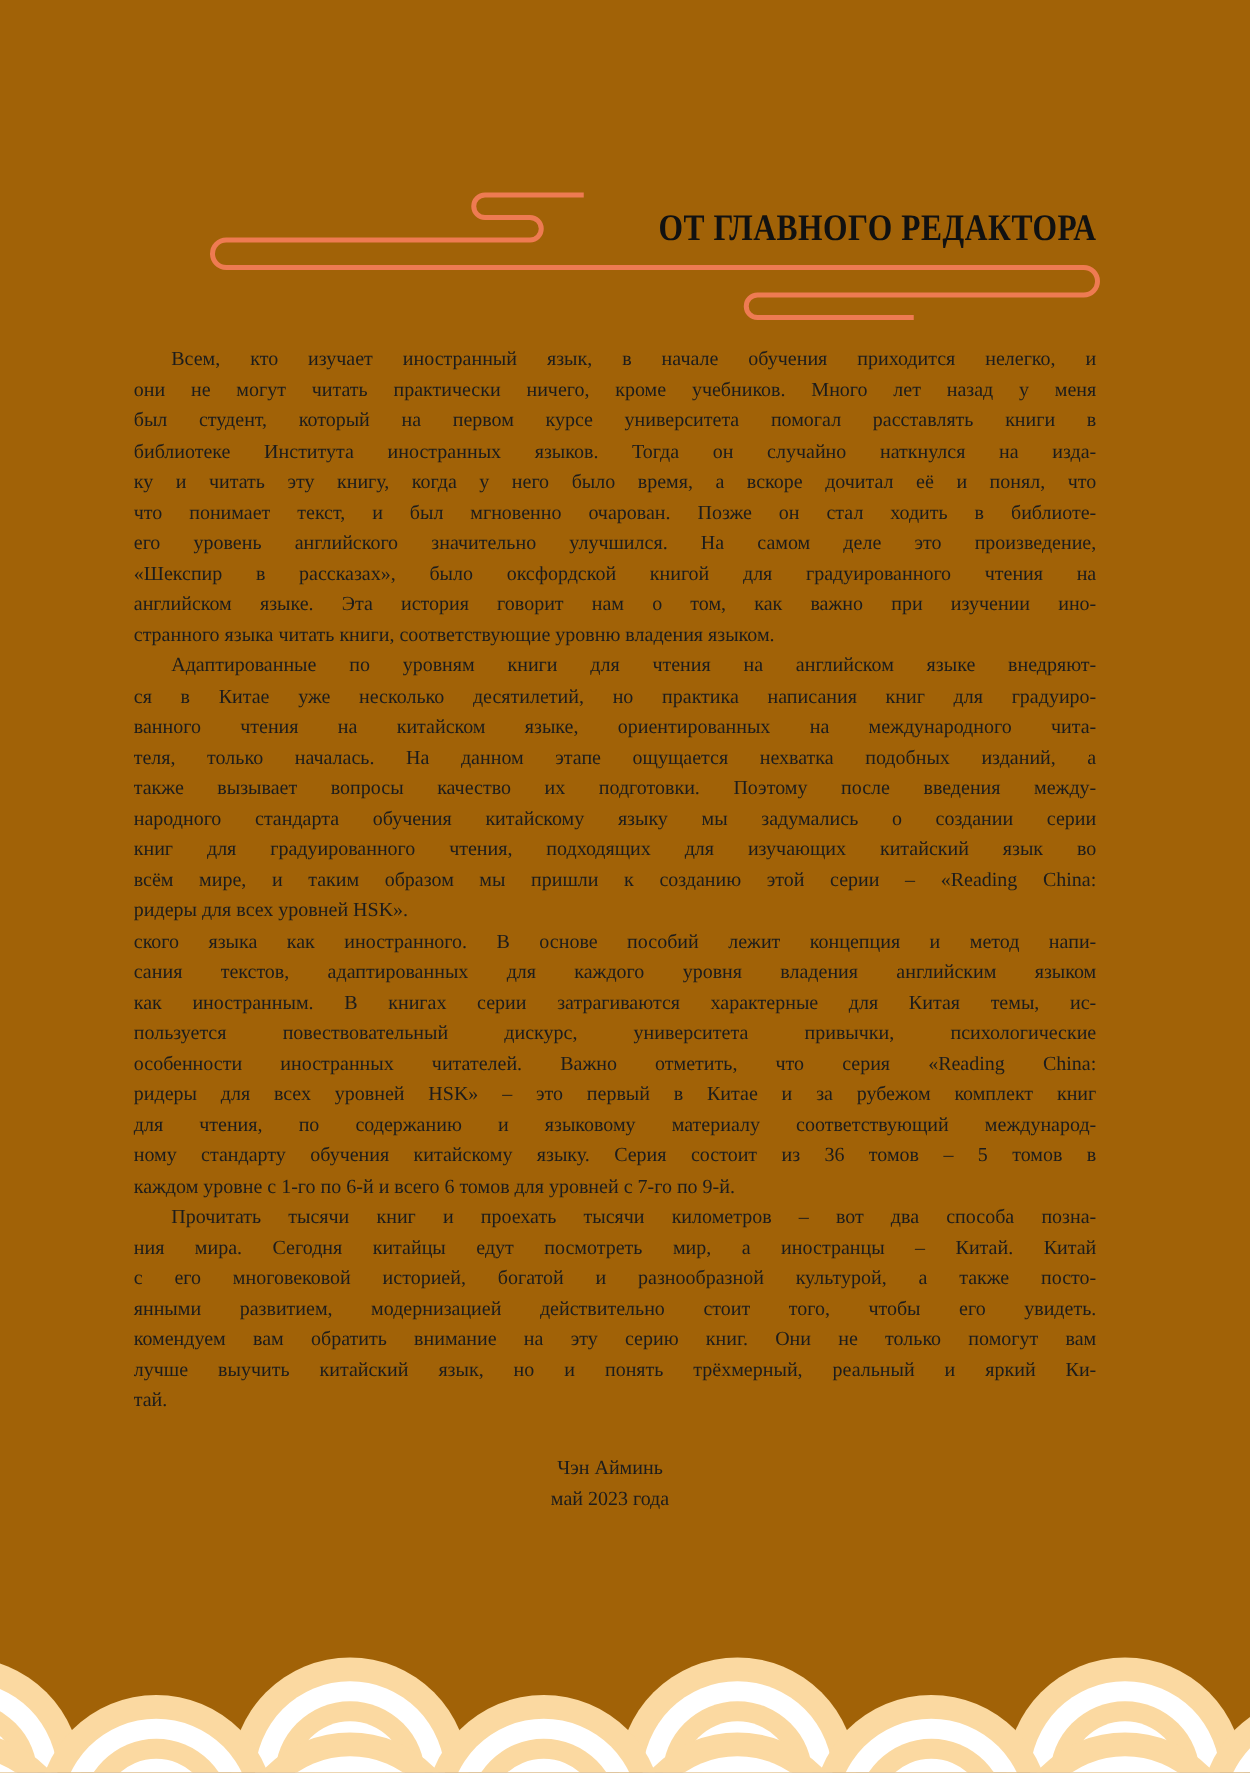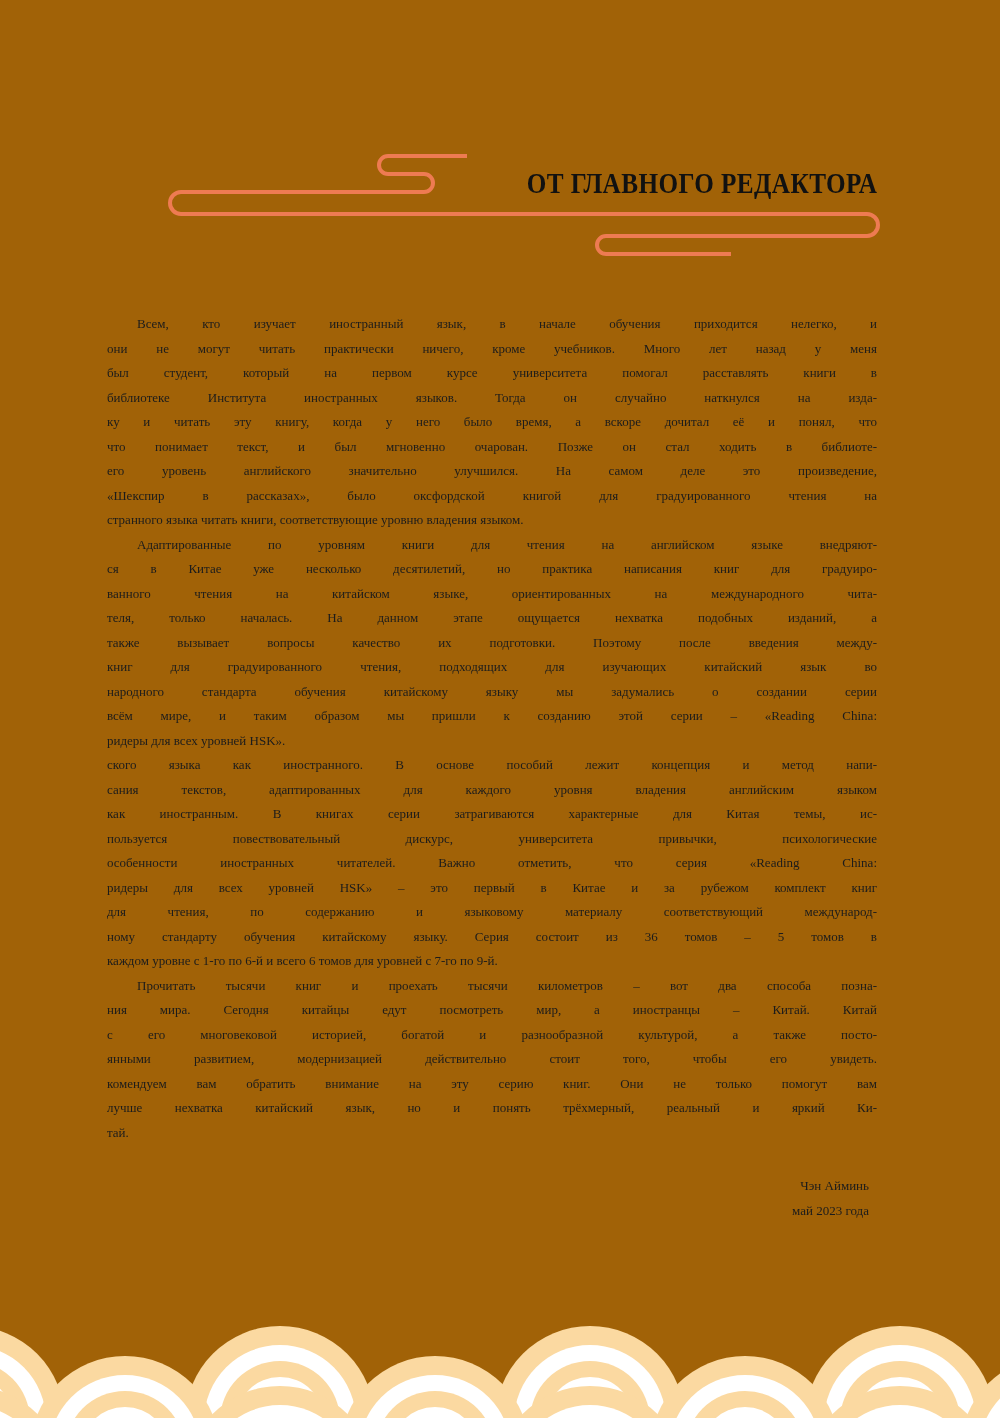--- a/index.html
+++ b/index.html
@@ -20,26 +20,26 @@
   .ornament path{stroke:var(--accent);stroke-width:4;fill:none;}
   .title{
     position:absolute;top:166px;right:123px;margin:0;
     font-size:30px;font-weight:bold;color:#111;
     white-space:nowrap;
     transform:scaleX(.84);transform-origin:100% 50%;
     letter-spacing:.5px;
   }
   .body{
     position:absolute;left:107px;top:276px;width:770px;
-    font-size:13px;line-height:24.5px;margin-top:36px;
+    font-size:16px;line-height:24.5px;
   }
   .line{text-align:justify;text-align-last:justify;white-space:normal;}
   .line.first{text-indent:30px;}
   .line.last{text-align-last:left;}
-  .signature{margin-top:28px;text-align:right;padding-right:8px;line-height:25px;}
+  .signature{margin-top:28px;text-align:center;padding-right:8px;line-height:25px;}
   .waves{position:absolute;left:0;bottom:0;display:block;}
   .waves .pc{fill:var(--wave);}
   .waves .wc{fill:#ffffff;}
 </style>
 </head>
 <body>
 
 <div class="page">
 
   <svg class="ornament" width="1000" height="270" viewBox="0 0 1000 270" aria-hidden="true">
@@ -58,51 +58,52 @@
     <div id="paragraphs">
         <div>
           <div class="line first">Всем, кто изучает иностранный язык, в начале обучения приходится нелегко, и</div>
           <div class="line">они не могут читать практически ничего, кроме учебников. Много лет назад у меня</div>
           <div class="line">был студент, который на первом курсе университета помогал расставлять книги в</div>
           <div class="line">библиотеке Института иностранных языков. Тогда он случайно наткнулся на изда-</div>
           <div class="line">ку и читать эту книгу, когда у него было время, а вскоре дочитал её и понял, что</div>
           <div class="line">что понимает текст, и был мгновенно очарован. Позже он стал ходить в библиоте-</div>
           <div class="line">его уровень английского значительно улучшился. На самом деле это произведение,</div>
           <div class="line">«Шекспир в рассказах», было оксфордской книгой для градуированного чтения на</div>
+          <div class="line">английском языке. Эта история говорит нам о том, как важно при изучении ино-</div>
           <div class="line last">странного языка читать книги, соответствующие уровню владения языком.</div>
         </div>
         <div>
           <div class="line first">Адаптированные по уровням книги для чтения на английском языке внедряют-</div>
           <div class="line">ся в Китае уже несколько десятилетий, но практика написания книг для градуиро-</div>
           <div class="line">ванного чтения на китайском языке, ориентированных на международного чита-</div>
           <div class="line">теля, только началась. На данном этапе ощущается нехватка подобных изданий, а</div>
           <div class="line">также вызывает вопросы качество их подготовки. Поэтому после введения между-</div>
+          <div class="line">народного стандарта обучения китайскому языку мы задумались о создании серии</div>
           <div class="line">книг для градуированного чтения, подходящих для изучающих китайский язык во</div>
-          <div class="line">народного стандарта обучения китайскому языку мы задумались о создании серии</div>
           <div class="line">всём мире, и таким образом мы пришли к созданию этой серии – «Reading China:</div>
           <div class="line last">ридеры для всех уровней HSK».</div>
         </div>
         <div>
           <div class="line">ского языка как иностранного. В основе пособий лежит концепция и метод напи-</div>
           <div class="line">сания текстов, адаптированных для каждого уровня владения английским языком</div>
           <div class="line">как иностранным. В книгах серии затрагиваются характерные для Китая темы, ис-</div>
           <div class="line">пользуется повествовательный дискурс, университета привычки, психологические</div>
           <div class="line">особенности иностранных читателей. Важно отметить, что серия «Reading China:</div>
           <div class="line">ридеры для всех уровней HSK» – это первый в Китае и за рубежом комплект книг</div>
           <div class="line">для чтения, по содержанию и языковому материалу соответствующий международ-</div>
           <div class="line">ному стандарту обучения китайскому языку. Серия состоит из 36 томов – 5 томов в</div>
           <div class="line last">каждом уровне с 1-го по 6-й и всего 6 томов для уровней с 7-го по 9-й.</div>
         </div>
         <div>
           <div class="line first">Прочитать тысячи книг и проехать тысячи километров – вот два способа позна-</div>
           <div class="line">ния мира. Сегодня китайцы едут посмотреть мир, а иностранцы – Китай. Китай</div>
           <div class="line">с его многовековой историей, богатой и разнообразной культурой, а также посто-</div>
           <div class="line">янными развитием, модернизацией действительно стоит того, чтобы его увидеть.</div>
           <div class="line">комендуем вам обратить внимание на эту серию книг. Они не только помогут вам</div>
-          <div class="line">лучше нехватка китайский язык, но и понять трёхмерный, реальный и яркий Ки-</div>
+          <div class="line">лучше выучить китайский язык, но и понять трёхмерный, реальный и яркий Ки-</div>
           <div class="line last">тай.</div>
         </div>
       </div>
     <div class="signature">
       <div>Чэн Айминь</div>
       <div>май 2023 года</div>
     </div>
   </main>
 
   <svg class="waves" width="1000" height="100" viewBox="0 0 1000 100" aria-hidden="true">

